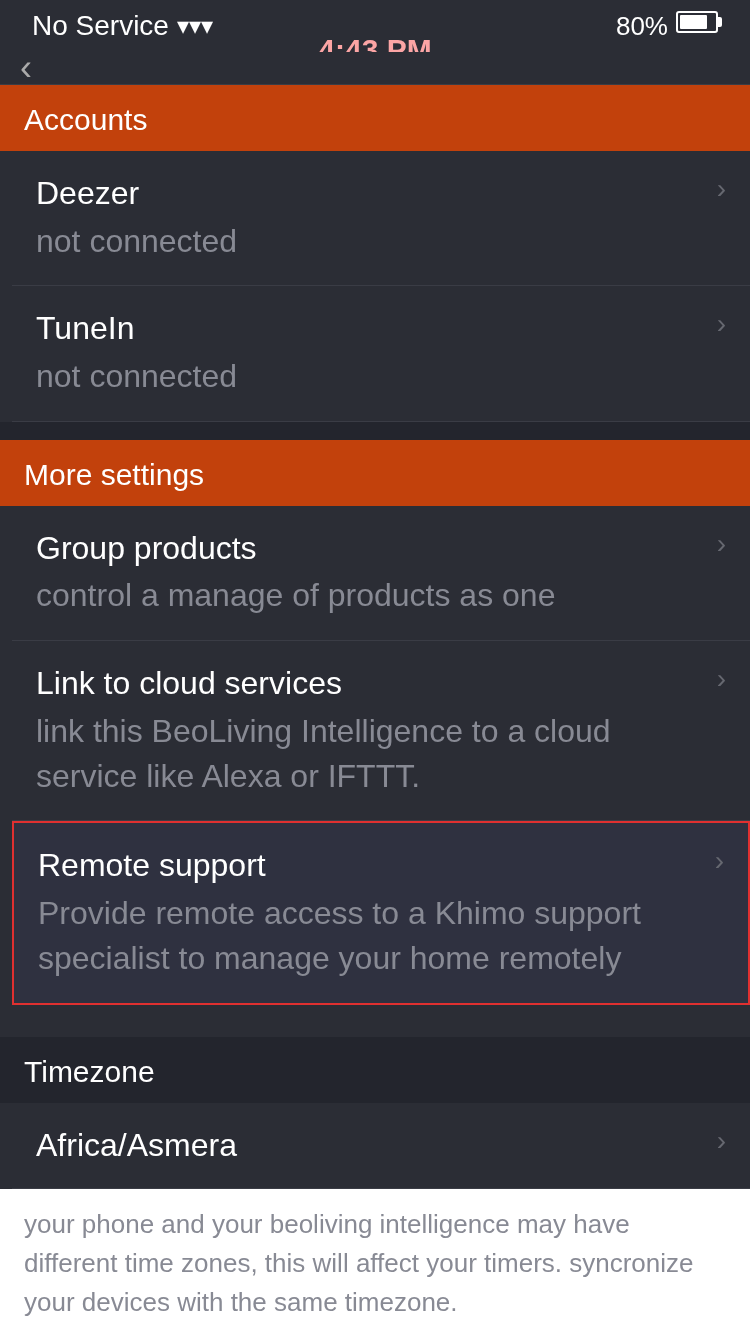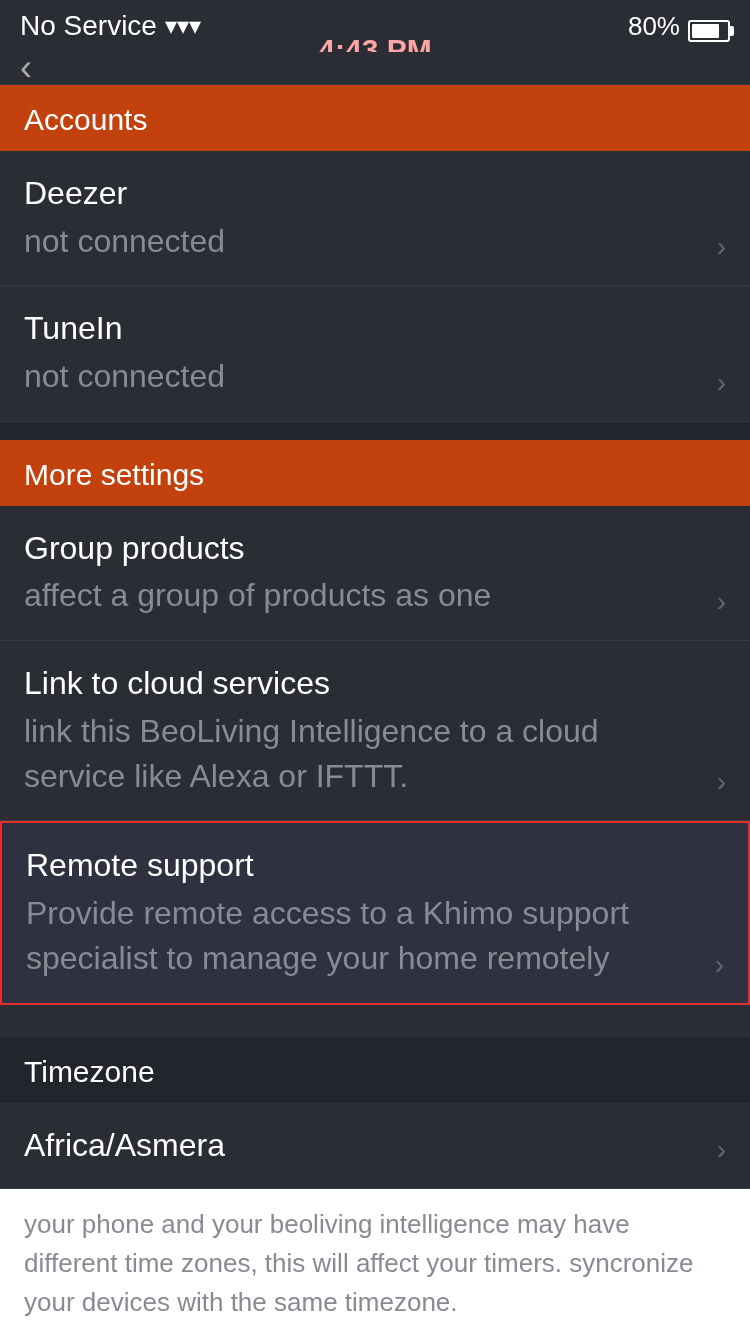--- a/index.html
+++ b/index.html
@@ -11,21 +11,21 @@
       font-family: -apple-system, 'Helvetica Neue', Arial, sans-serif;
       color: #ffffff;
       overflow-x: hidden;
     }
 
     
     .status-bar {
       display: flex;
       justify-content: space-between;
       align-items: center;
-      padding: 0 20px;
+      padding: 0 32px;
       height: 52px;
       background-color: #2b2d35;
       gap: 24px;
     }
     .status-left {
       display: flex;
       align-items: center;
       gap: 8px;
       font-size: 28px;
       font-weight: 400;
@@ -39,21 +39,21 @@
       font-size: 30px;
       font-weight: 700;
       color: #fca5a5;
       position: absolute;
       left: 50%;
       transform: translateX(-50%);
       margin-top: 48px;
     }
     .status-right {
       display: flex;
-      align-items: flex-end;
+      align-items: flex-start;
       gap: 8px;
       font-size: 26px;
       color: #ffffff;
     }
     .battery-container {
       display: flex;
       align-items: center;
       gap: 4px;
     }
     .battery-icon {
@@ -115,26 +115,27 @@
     }
     .section-header-text {
       font-size: 30px;
       font-weight: 500;
       color: #ffffff;
     }
 
     
     .list-item {
       display: flex;
-      align-items: flex-end;
+      align-items: flex-start;
       justify-content: space-between;
       padding: 22px 24px;
       background-color: #2b2d35;
       border-bottom: 1px solid #3a3c45;
       cursor: pointer;
+      margin-left: 12px;
     }
     .list-item-content {
       flex: 1;
       padding-right: 16px;
     }
     .list-item-title {
       font-size: 32px;
       font-weight: 400;
       color: #ffffff;
       line-height: 1.3;
@@ -235,21 +236,21 @@
 
 <div class="spacer"></div>
 
 <div class="section-header">
   <span class="section-header-text">More settings</span>
 </div>
 
 <div class="list-item">
   <div class="list-item-content">
     <div class="list-item-title">Group products</div>
-    <div class="list-item-subtitle">affect a group of products as one</div>
+    <div class="list-item-subtitle">control a manage of products as one</div>
   </div>
   <span class="chevron">›</span>
 </div>
 
 <div class="list-item">
   <div class="list-item-content">
     <div class="list-item-title">Link to cloud services</div>
     <div class="list-item-subtitle">link this BeoLiving Intelligence to a cloud service like Alexa or IFTTT.</div>
   </div>
   <span class="chevron">›</span>

